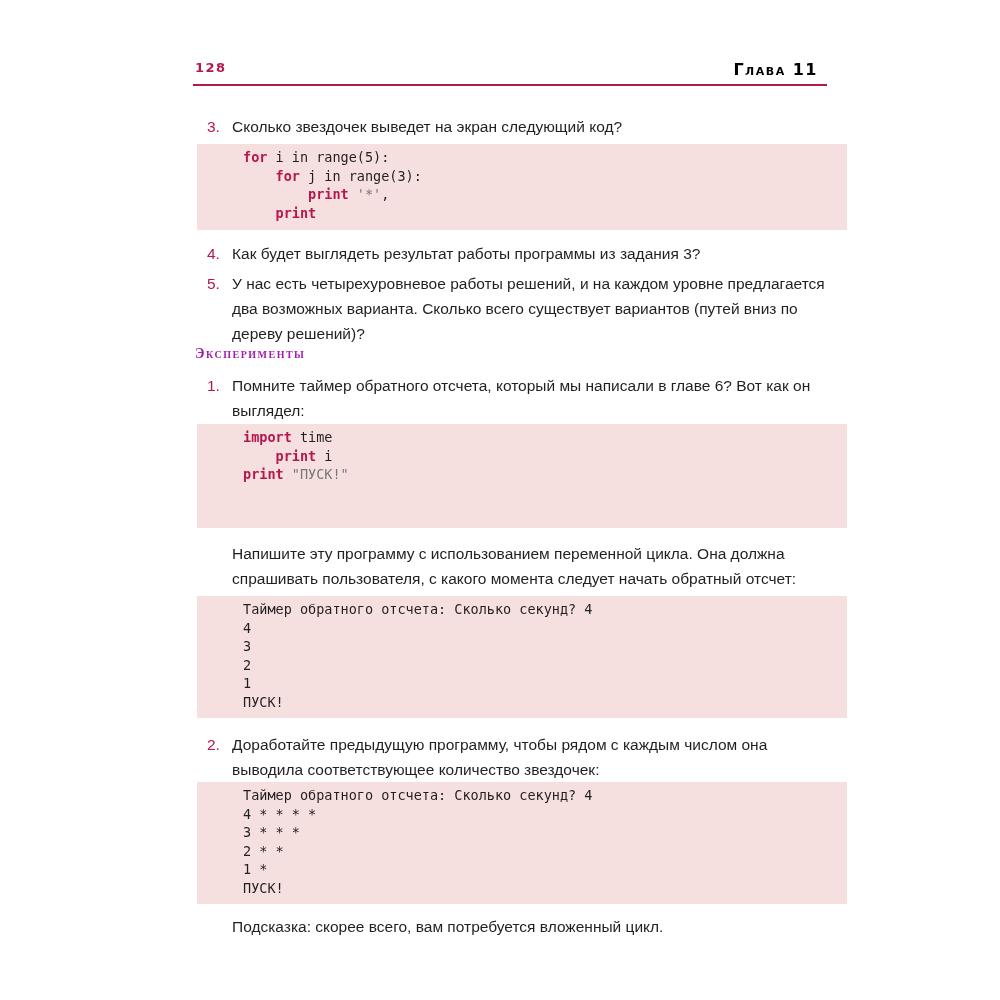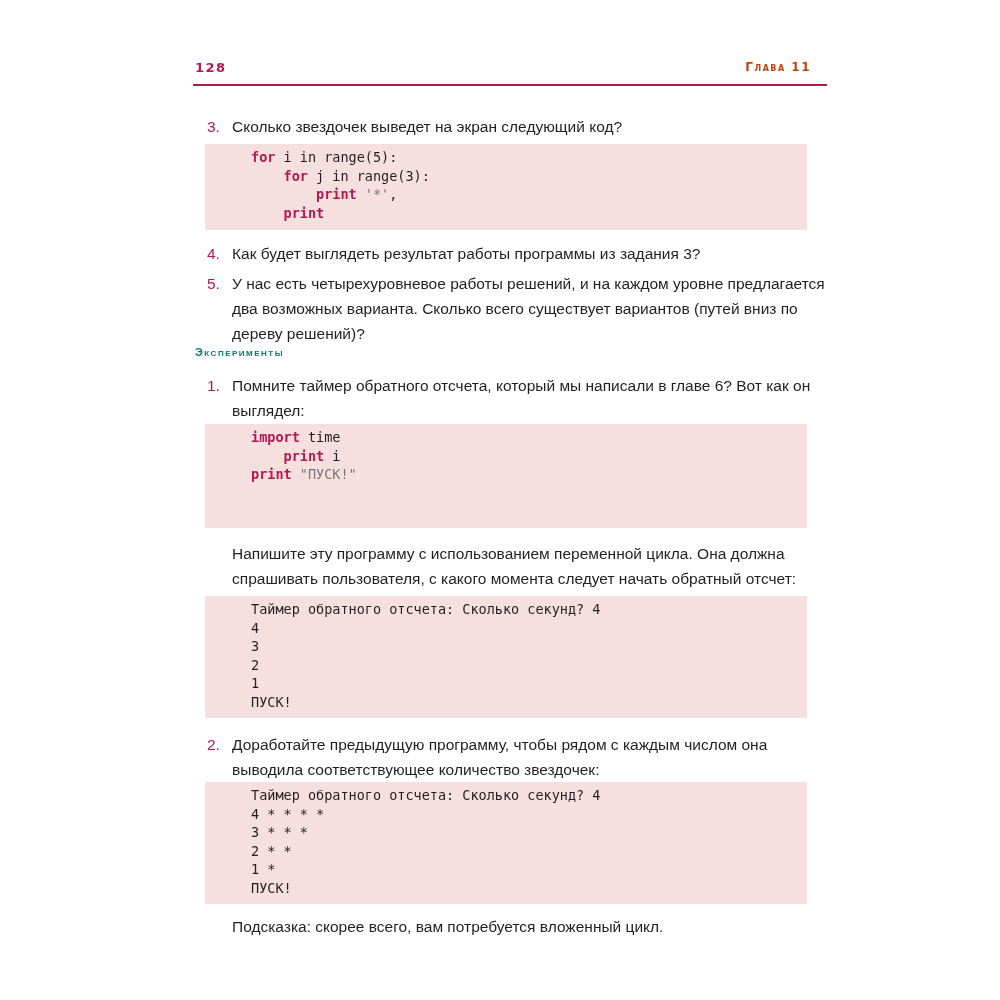--- a/index.html
+++ b/index.html
@@ -2,38 +2,38 @@
 <html><head>
   <meta charset="utf-8">
   <style>
     html, body { margin: 0; padding: 0; background: #ffffff; }
     body { width: 1000px; height: 1000px; position: relative; overflow: hidden;
            font-family: "Liberation Sans", sans-serif; color: #231f20; }
     .page { position: absolute; left: 193px; top: 0; width: 634px; }
     .header { position: absolute; top: 60px; left: 0; width: 634px; height: 20px; text-decoration: underline; }
     .hdr-num { position: absolute; left: 2px; top: 0; font-family: "DejaVu Sans", sans-serif;
                font-weight: bold; font-size: 13px; letter-spacing: 1.5px; color: #b5174f; }
-    .hdr-chap { position: absolute; right: 16px; top: 0; font-family: "DejaVu Sans", sans-serif;
-                font-weight: bold; font-size: 12px; letter-spacing: 1.5px; color: #c2410c; font-variant: small-caps; }
+    .hdr-chap { position: absolute; right: 9px; top: 0; font-family: "DejaVu Sans", sans-serif;
+                font-weight: bold; font-size: 16px; letter-spacing: 1.5px; color: #000000; font-variant: small-caps; }
     .hdr-rule { position: absolute; top: 84px; left: 0; width: 634px; height: 2px; background: #b5174f; }
 
     .item { position: absolute; left: 14px; width: 620px; font-size: 15.5px; line-height: 25px; }
     .item .num { position: absolute; left: 0; top: 0; color: #b5174f; }
     .item .txt { display: block; margin-left: 25px; }
     .para { position: absolute; left: 39px; width: 595px; font-size: 15.5px; line-height: 25px; }
 
-    .code { position: absolute; left: 12px; width: 602px; background: #f6e0df; }
+    .code { position: absolute; left: 4px; width: 650px; background: #f6e0df; }
     .code pre { margin: 0; position: absolute; left: 46px; font-family: "DejaVu Sans Mono", monospace;
                 font-size: 13.5px; line-height: 18.6px; color: #231f20; }
     .kw { color: #b5174f; font-weight: bold; }
     .str { color: #777777; }
     .line { display: block; white-space: pre; }
 
-    .section { position: absolute; left: 2px; font-family: Liberation Sans, sans-serif; font-weight: bold;
-               font-size: 11px; letter-spacing: 1.5px; color: #0f766e; font-variant: small-caps; }
+    .section { position: absolute; left: 2px; font-family: Liberation Serif, serif; font-weight: bold;
+               font-size: 14px; letter-spacing: 1.5px; color: #a21caf; font-variant: small-caps; }
   </style>
 </head>
 <body>
 
 <div class="page">
   <div class="header">
     <span class="hdr-num">128</span>
     <span class="hdr-chap">Глава 11</span>
   </div>
   <div class="hdr-rule"></div>

